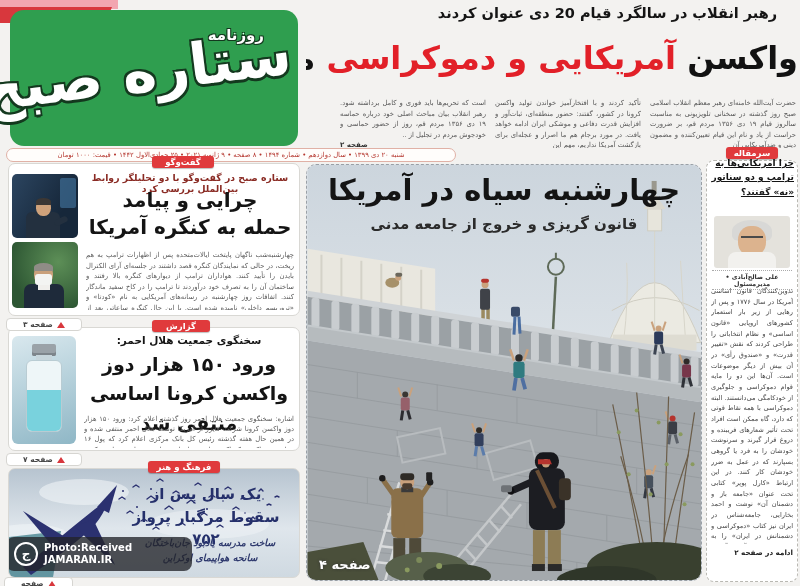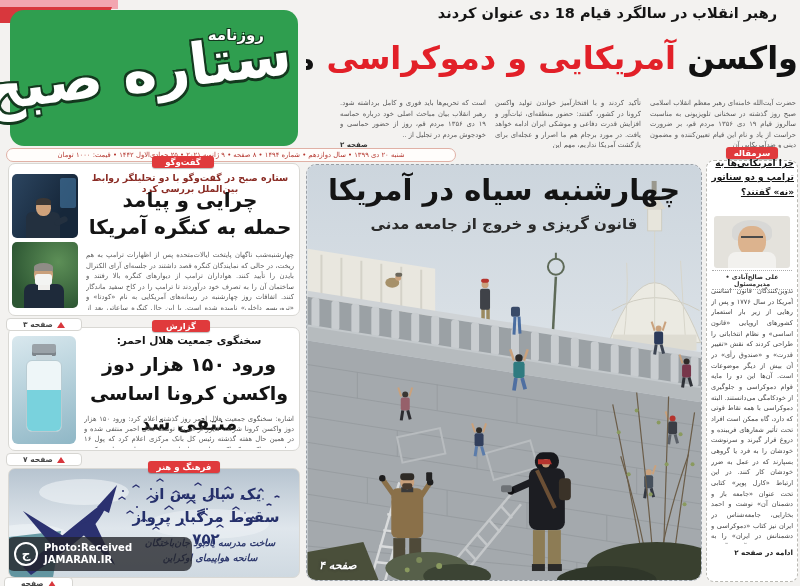--- a/index.html
+++ b/index.html
@@ -118,22 +118,22 @@
 
   
   .feature-box { left:306px; top:164px; width:396px; height:417px;
       border:1.5px dashed #9aa0a6; border-radius:10px; overflow:hidden;
       background:#dfe4ea; }
   .feature-title { left:0; top:8px; width:100%; text-align:center; font-size:29px;
       font-weight:bold; color:#141414; white-space:nowrap; }
   .feature-subtitle { left:0; top:50px; width:100%; text-align:center; font-size:15px;
       font-weight:bold; color:#2b2b2b; }
   .feature-photo { left:0; top:0; width:396px; height:417px; }
-  .feature-page-ref { left:12px; bottom:8px; color:#fff; font-size:11px; font-weight:bold;
-      text-shadow:0 0 3px #333;font-style:italic; }
+  .feature-page-ref { left:12px; bottom:8px; color:#fff; font-size:13px; font-weight:bold;
+      text-shadow:0 0 3px #333; }
 
   
   .editorial-box { left:706px; top:160px; width:92px; height:422px; background:#fff;
       border:1.2px dashed #b9b8b2; border-radius:8px; }
   .pill-editorial { left:726px; top:147px; width:52px; }
   .editorial-headline { left:710px; top:156px; width:84px; font-size:9px;
       font-weight:bold; color:#141414; line-height:1.6;text-decoration:underline; }
   .editorial-portrait { left:714px; top:216px; width:76px; height:52px; background:#e4e2dc;
       border-radius:3px; overflow:hidden; }
   .editorial-byline { left:712px; top:270px; width:80px; text-align:center; font-size:6.3px;
@@ -183,21 +183,21 @@
   <div class="abs site-banner-pink"></div>
   <div class="abs site-banner-red">جم ـ ـ ـ ـ ـ</div>
 
   <div class="abs masthead">
     <div class="abs newspaper-label">روزنامه</div>
     <div class="abs logo-calligraphy rtl">ستاره صبح</div>
   </div>
 
   <div class="abs dateline rtl">شنبه ۲۰ دی ۱۳۹۹ • سال دوازدهم • شماره ۱۴۹۴ • ۸ صفحه • ۹ ژانویه ۲۰۲۱ • ۲۵ جمادی‌الاول ۱۴۴۲ • قیمت: ۱۰۰۰ تومان</div>
 
-  <div class="abs lead-kicker rtl">رهبر انقلاب در سالگرد قیام 18 دی عنوان کردند</div>
+  <div class="abs lead-kicker rtl">رهبر انقلاب در سالگرد قیام 20 دی عنوان کردند</div>
   <div class="abs lead-headline rtl">
     <span>واکسن </span><span class="hl-red">آمریکایی و دموکراسی</span><span> ممنوع</span>
   </div>
   <div class="abs lead-columns">
     <div class="lead-col">حضرت آیت‌الله خامنه‌ای رهبر معظم انقلاب اسلامی صبح روز گذشته در سخنانی تلویزیونی به مناسبت سالروز قیام ۱۹ دی ۱۳۵۶ مردم قم، بر ضرورت حراست از یاد و نام این قیام تعیین‌کننده و مضمون دینی و ضدآمریکایی آن</div>
     <div class="lead-col">تأکید کردند و با افتخارآمیز خواندن تولید واکسن کرونا در کشور، گفتند: حضور منطقه‌ای، ثبات‌آور و افزایش قدرت دفاعی و موشکی ایران ادامه خواهد یافت. در مورد برجام هم ما اصرار و عجله‌ای برای بازگشت آمریکا نداریم، مهم این</div>
     <div class="lead-col">است که تحریم‌ها باید فوری و کامل برداشته شود. رهبر انقلاب بیان مباحث اصلی خود درباره حماسه ۱۹ دی ۱۳۵۶ مردم قم، روز از حضور حماسی و خودجوش مردم در تجلیل از ..</div>
   </div>
   <div class="abs lead-page-ref">صفحه ۲</div>
 

